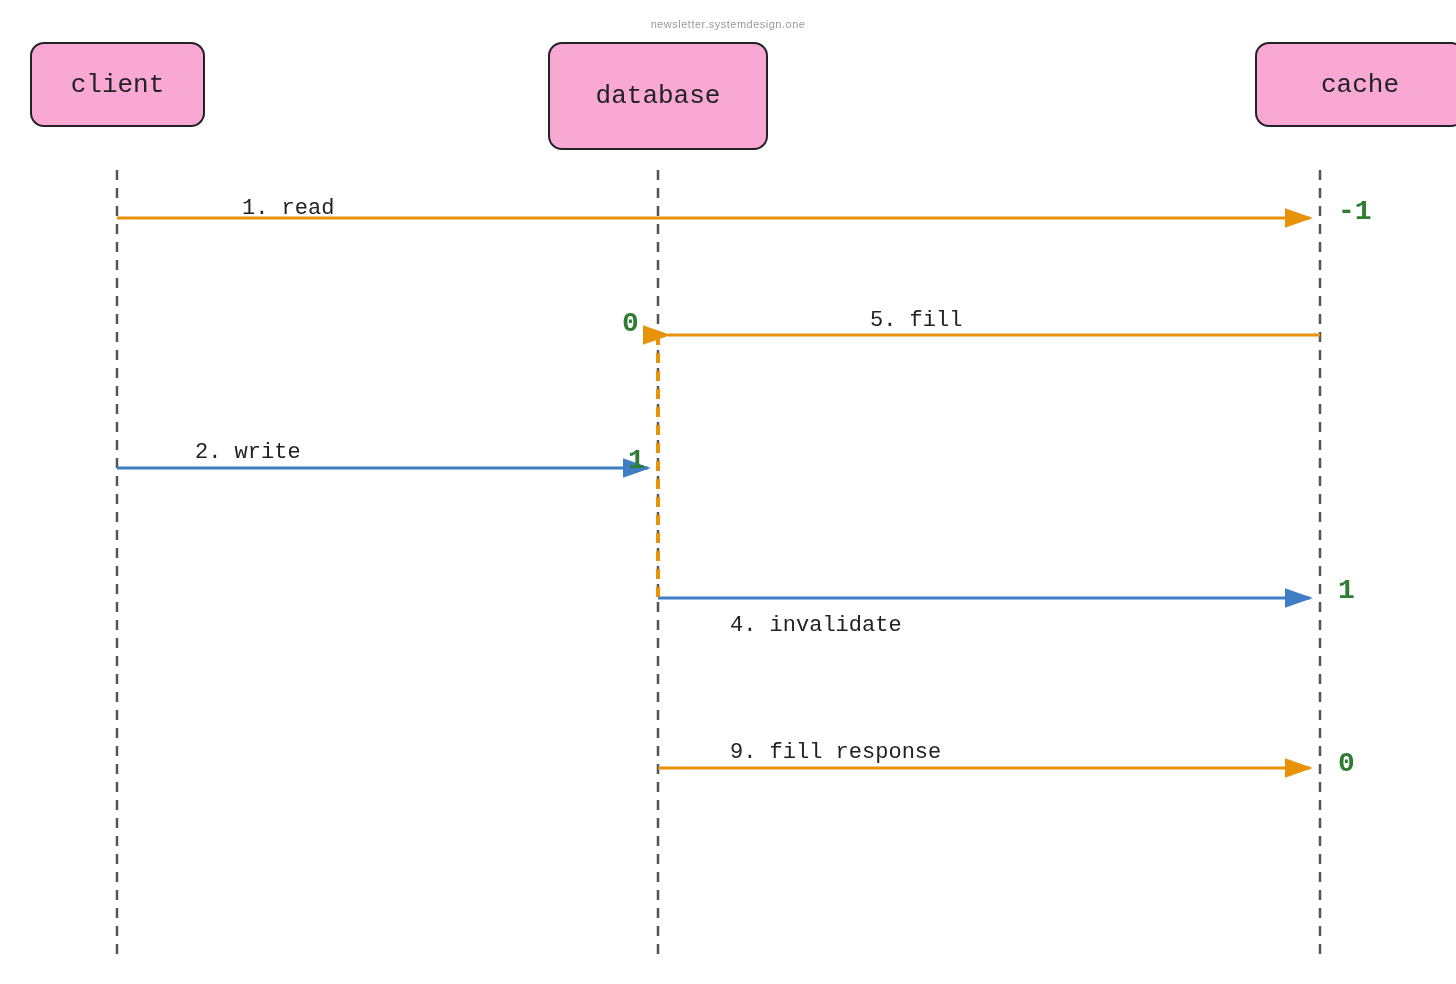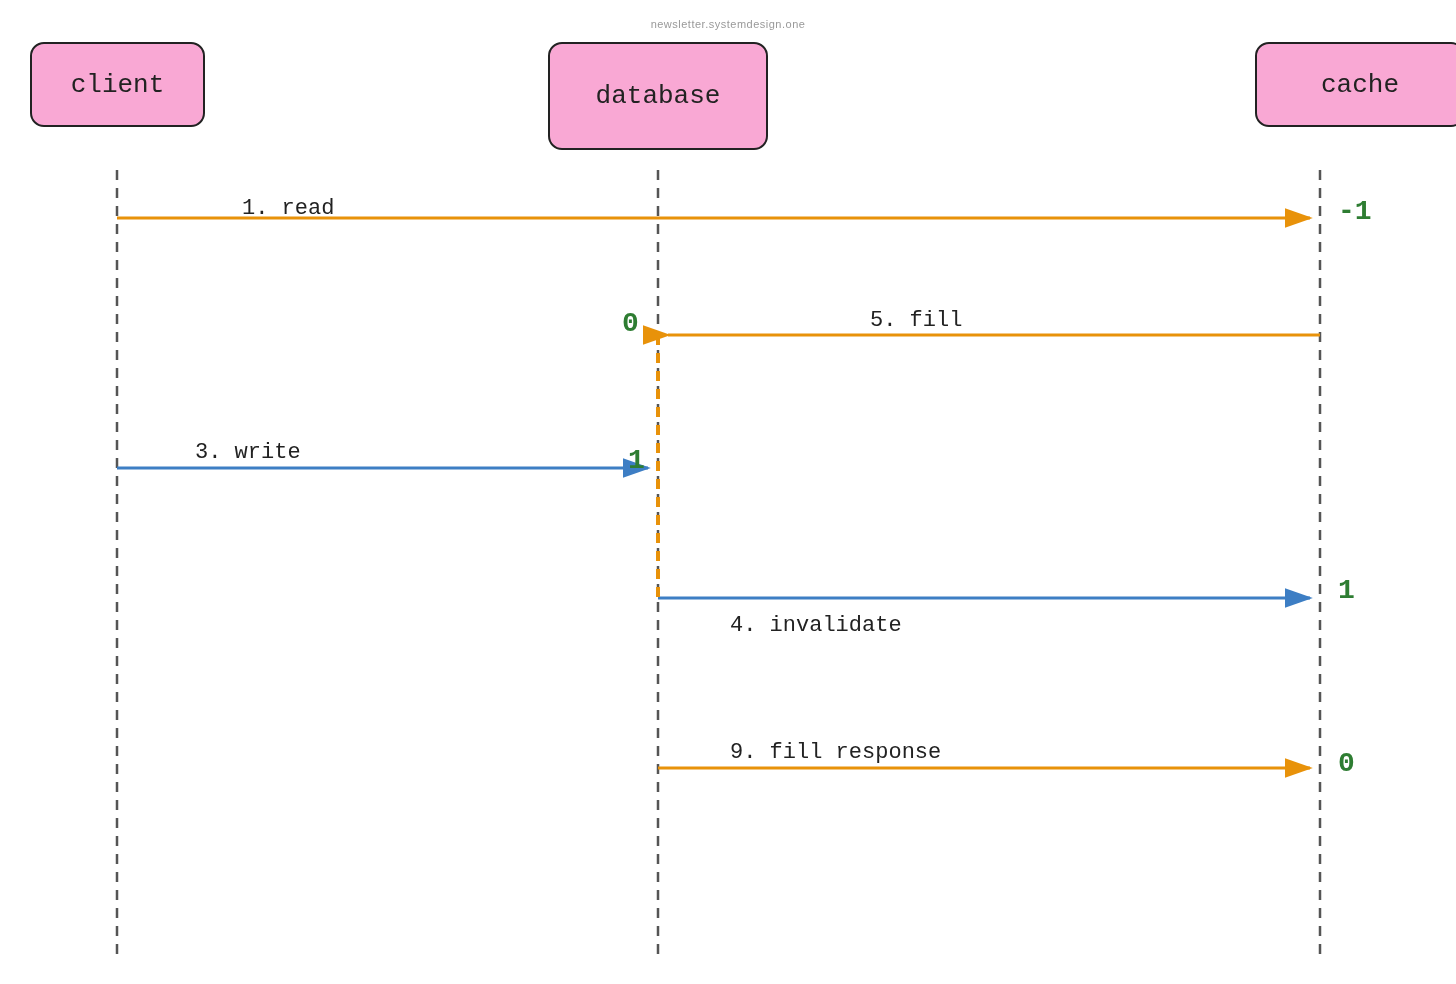--- a/index.html
+++ b/index.html
@@ -115,21 +115,21 @@
 
     <line x1="658" y1="598" x2="1310" y2="598" stroke="#3D7EC4" stroke-width="2.8" marker-end="url(#arrowBlueRight)"></line>
 
     <line x1="658" y1="768" x2="1310" y2="768" stroke="#E8920A" stroke-width="2.8" marker-end="url(#arrowOrangeRight)"></line>
 
     <line x1="658" y1="335" x2="658" y2="598" stroke="#E8920A" stroke-width="4" stroke-dasharray="10,8"></line>
   </svg>
 
   <div class="arrow-label" style="left:235px; top:196px;margin-left:7px;">1. read</div>
   <div class="arrow-label" style="left:870px; top:308px;">5. fill</div>
-  <div class="arrow-label" style="left:195px; top:440px;">3. write</div>
+  <div class="arrow-label" style="left:195px; top:440px;">2. write</div>
   <div class="arrow-label" style="left:730px; top:570px;margin-top:43px;">4. invalidate</div>
   <div class="arrow-label" style="left:730px; top:740px;">9. fill response</div>
 
   <div class="side-badge" style="left:1338px; top:196px; color:#2E7D32;">-1</div>
   <div class="side-badge" style="left:622px; top:308px; color:#2E7D32;">0</div>
   <div class="side-badge" style="left:628px; top:445px; color:#2E7D32;">1</div>
   <div class="side-badge" style="left:1338px; top:575px; color:#2E7D32;">1</div>
   <div class="side-badge" style="left:1338px; top:748px; color:#2E7D32;">0</div>
 
 </div>

